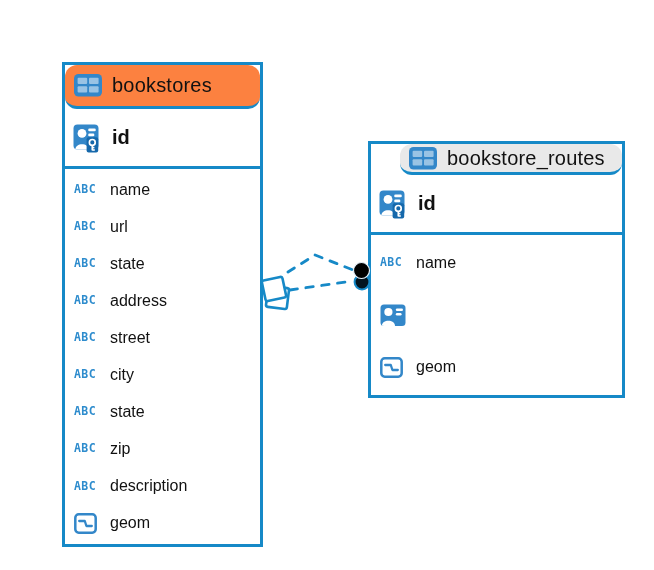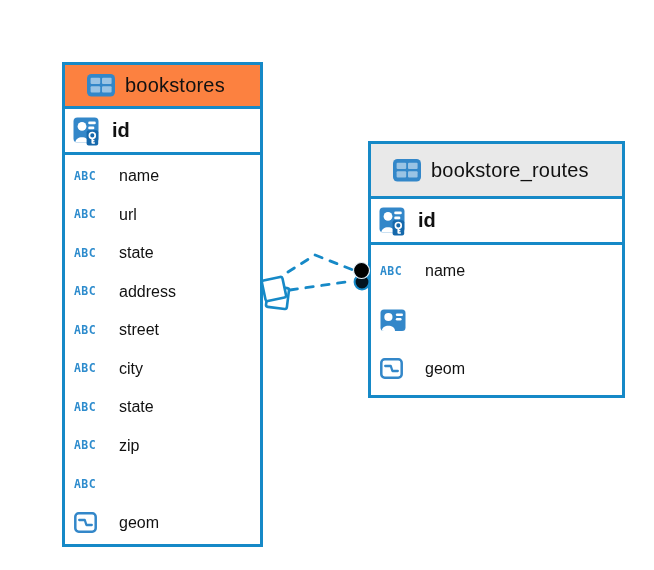--- a/index.html
+++ b/index.html
@@ -7,33 +7,33 @@
     position:relative;width:654px;height:570px;background:#ffffff;overflow:hidden;
     font-family:"Liberation Sans","DejaVu Sans",sans-serif;color:#111;
   }
   .erd-table{
     position:absolute;background:#ffffff;border:3.5px solid #1689c7;
     box-sizing:border-box;display:flex;flex-direction:column;z-index:2;
   }
   #table-bookstores{left:62px;top:62px;width:201px;height:485px;}
   #table-bookstore-routes{left:368px;top:141px;width:257px;height:257px;}
   .thead{
-    display:flex;align-items:center;gap:9px;padding-left:22px;
-    border-bottom:3px solid #1689c7;flex:0 0 auto;box-sizing:border-box;
+    display:flex;align-items:center;gap:9px;padding-left:9px;
+    border-bottom:3px solid #1689c7;flex:0 0 auto;box-sizing:border-box;border-radius:12px;
   }
   #table-bookstores .thead{background:#fc8140;height:44px;}
-  #table-bookstore-routes .thead{background:#e9e9e9;height:55px;}
+  #table-bookstore-routes .thead{background:#e9e9e9;height:31px;margin-left:29px;}
   .tname{font-size:20px;letter-spacing:.2px;white-space:nowrap;}
   .idrow{
-    display:flex;align-items:center;gap:8px;padding-left:8px;height:46px;
+    display:flex;align-items:center;gap:8px;padding-left:8px;height:60px;
     border-bottom:3px solid #1689c7;flex:0 0 auto;box-sizing:border-box;
   }
   .idrow .cname{font-weight:700;font-size:20px;}
   .fields{flex:1 1 auto;display:flex;flex-direction:column;padding:2px 0;}
-  .frow{flex:1;display:flex;align-items:center;gap:14px;padding-left:9px;}
+  .frow{flex:1;display:flex;align-items:center;gap:5px;padding-left:9px;}
   .cname{font-size:16px;white-space:nowrap;}
   .icbox{width:31px;flex:0 0 31px;display:flex;align-items:center;justify-content:flex-start;}
   .ic-abc{
     font-family:"DejaVu Sans Mono","DejaVu Sans",monospace;font-size:11.5px;font-weight:bold;
     color:#2e8ccd;letter-spacing:.4px;transform:scaleY(1.08);line-height:1;
   }
   .overlay{position:absolute;left:0;top:0;z-index:3;}
 </style>
 </head>
 <body>
@@ -161,20 +161,21 @@
       <div class="frow">
         <span class="icbox">
             <span class="ic-abc">ABC</span>
           </span>
         <span class="cname">zip</span>
       </div>
       <div class="frow">
         <span class="icbox">
             <span class="ic-abc">ABC</span>
           </span>
+        <span class="cname">description</span>
       </div>
       <div class="frow">
         <span class="icbox">
           <svg width="23" height="21" viewBox="0 0 23 21">
               <use href="#def-geom-icon"></use>
             </svg>
         </span>
         <span class="cname">geom</span>
       </div>
     </div>

